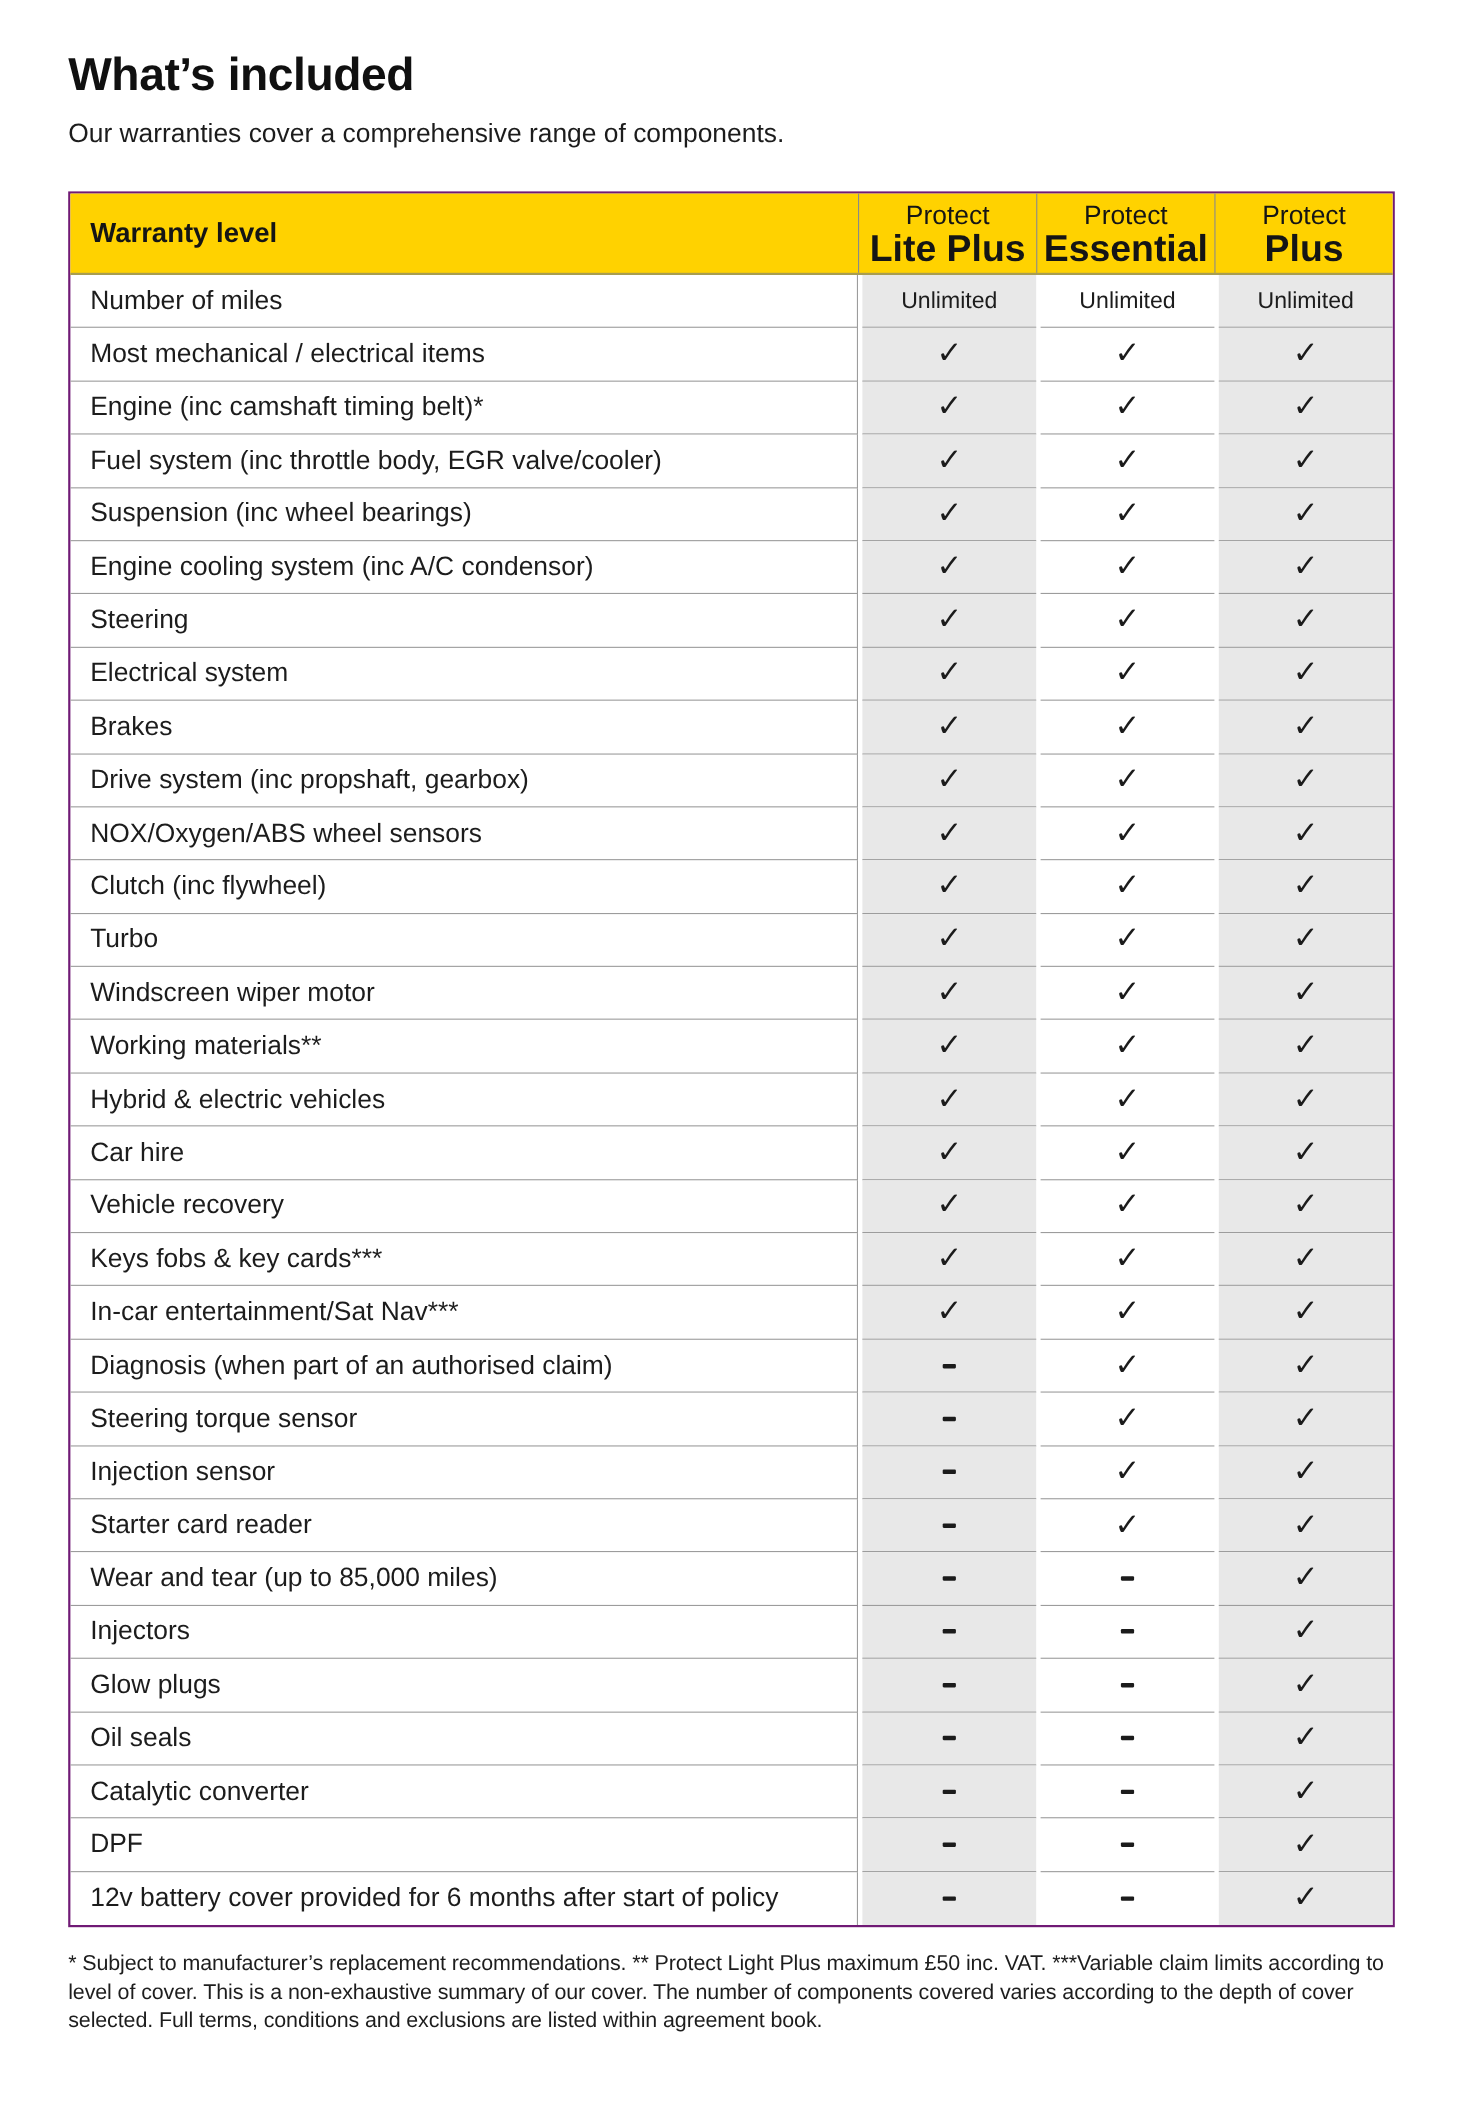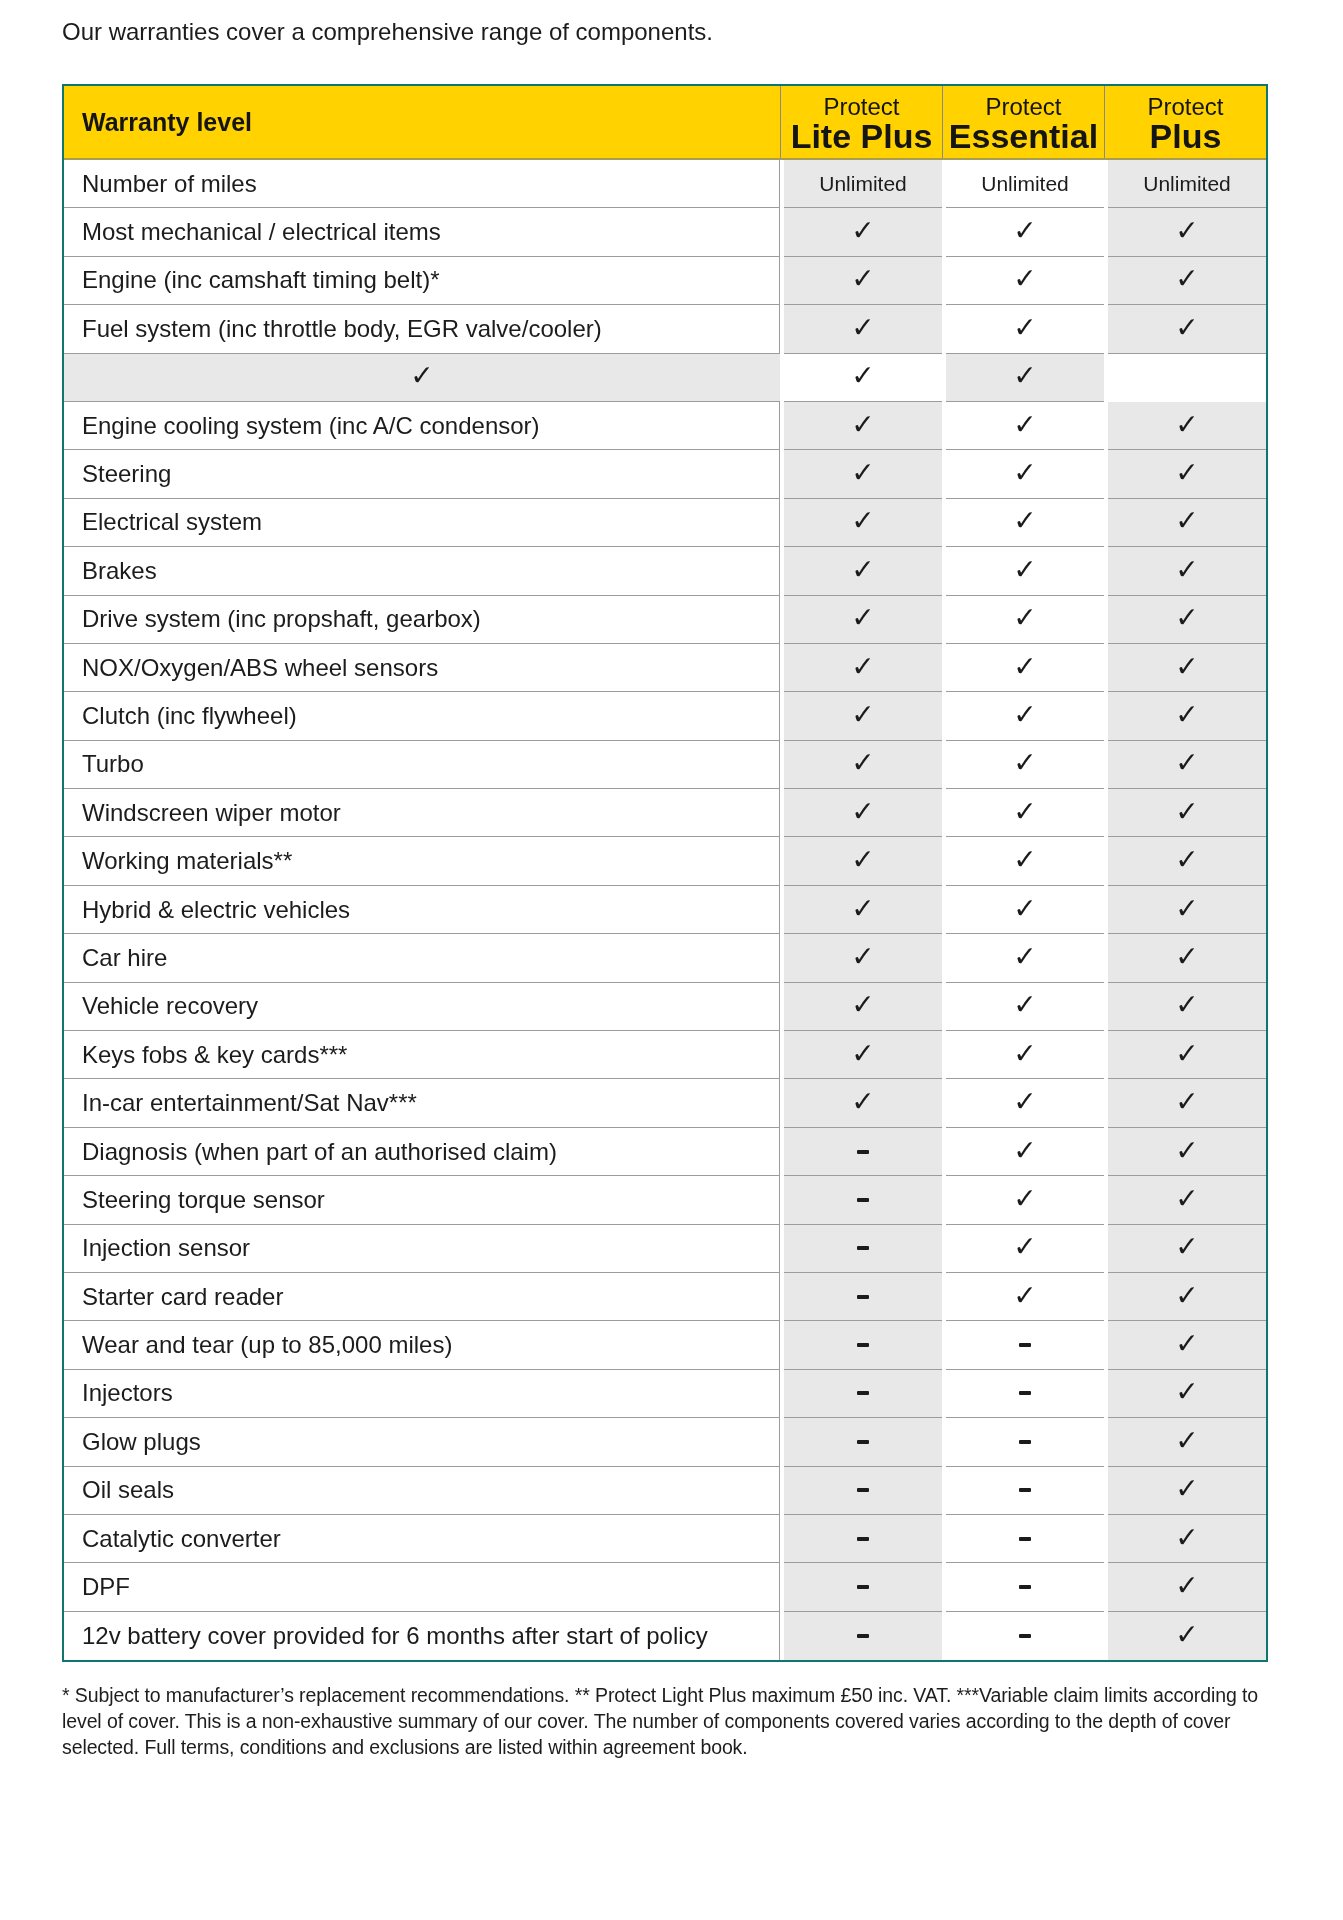--- a/index.html
+++ b/index.html
@@ -9,21 +9,21 @@
     -webkit-font-smoothing:antialiased;
   }
   .content { position:absolute; left:62px; top:0; width:1206px; }
 
   .page-title {
     margin:46px 0 0 0; font-size:42px; line-height:44px; font-weight:700;
     letter-spacing:-0.4px; color:#101010;
   }
   .page-subtitle { margin:18px 0 0 0; font-size:24px; line-height:28px; color:#1c1c1c; }
 
-  .cmp-table { margin-top:38px; border:2px solid #0f766e; box-sizing:border-box; background:#ffffff; }
+  .cmp-table { margin-top:38px; border:2px solid #701a75; box-sizing:border-box; background:#ffffff; }
 
   
   .thead {
     display:grid; grid-template-columns:1fr 162px 162px 162px;
     background:#ffd200; height:74px; border-bottom:2px solid #a89d50; box-sizing:border-box;
   }
   .th-feature { display:flex; align-items:center; padding-left:18px; font-size:25px; font-weight:700; color:#151515; }
   .th-col {
     display:flex; flex-direction:column; align-items:center; justify-content:center;
     border-left:1px solid #8a8a8a; box-sizing:border-box; text-align:center;
@@ -52,20 +52,21 @@
   .footnote {
     width:1206px; font-size:19.5px; line-height:26px;
     letter-spacing:-0.1px; color:#1d1d1d;
   }
 </style>
 </head>
 <body>
 
 <div class="content">
 
+  <h1 class="page-title">What’s included</h1>
   <p class="page-subtitle">Our warranties cover a comprehensive range of components.</p>
 
   <div class="cmp-table">
 
     <div class="thead">
       <div class="th-feature">Warranty level</div>
       <div class="th-col">
         <span class="th-line1">Protect</span>
         <span class="th-line2">Lite Plus</span>
       </div>
@@ -126,20 +127,21 @@
           </div>
     <div class="cell val col-b">
             <span class="check">✓</span>
           </div>
     <div class="cell val col-c">
             <span class="check">✓</span>
           </div>
   </div>
 
   <div class="trow">
+    <div class="cell feature">Suspension (inc wheel bearings)</div>
     <div class="cell val col-a">
             <span class="check">✓</span>
           </div>
     <div class="cell val col-b">
             <span class="check">✓</span>
           </div>
     <div class="cell val col-c">
             <span class="check">✓</span>
           </div>
   </div>

